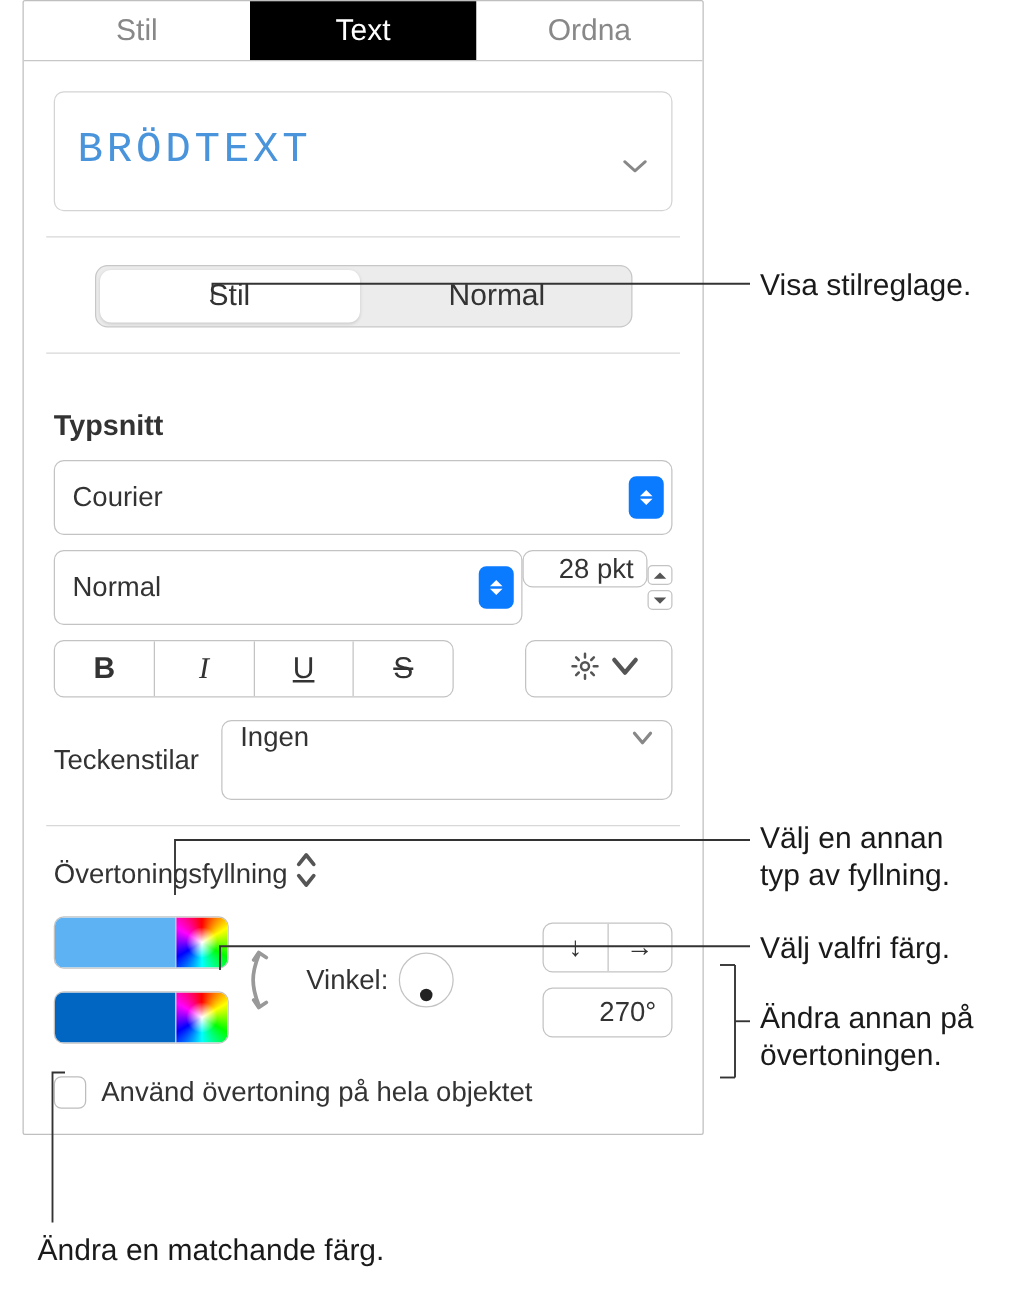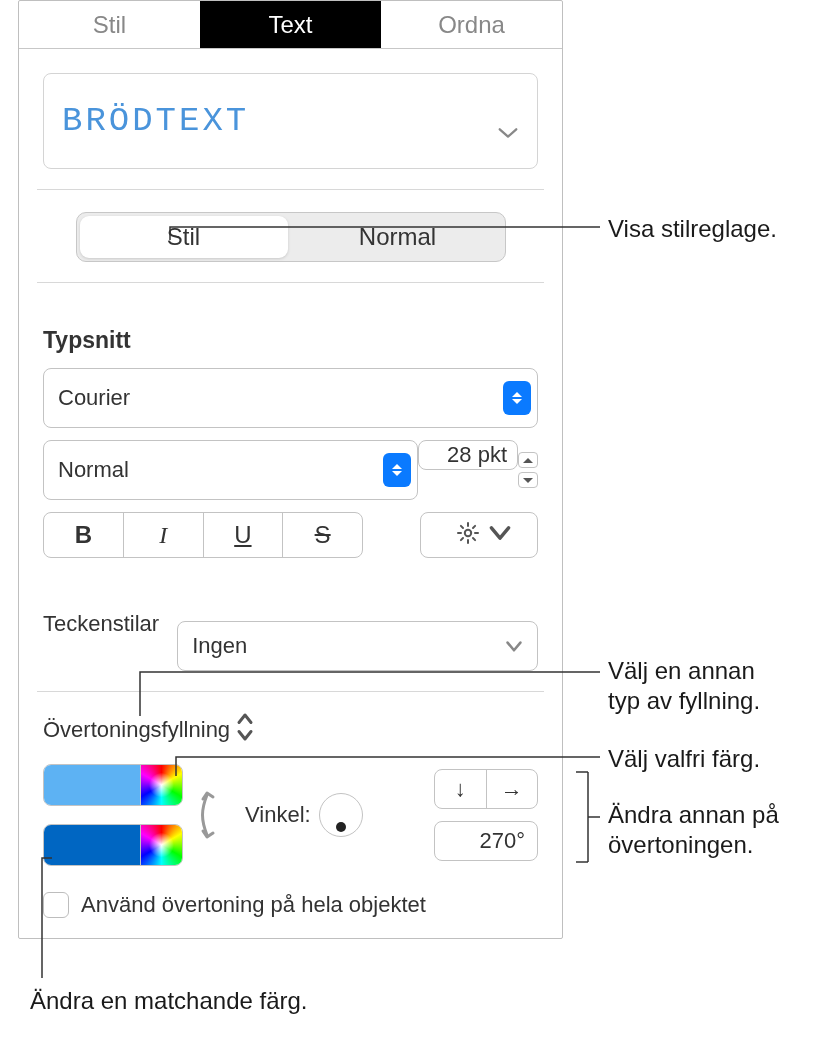--- a/index.html
+++ b/index.html
@@ -208,27 +208,26 @@
     display: flex;
     align-items: center;
     gap: 18px;
     margin-top: 18px;
   }
   .charstyle-row .lbl { font-size: 22px; }
   .charstyle-sel {
     flex: 1;
     border: 1.5px solid #c3c3c3;
     border-radius: 8px;
-    height: 50px;
-    display: flex;
-    align-items: center;
+    height: 64px;
+    display: flex;
+    align-items: flex-start;
     padding: 0 14px;
     font-size: 22px;
     cursor: pointer;
-    margin-top: 45px;
   }
   .charstyle-sel .chev { margin-left:auto; width:18px; }
   
   .fill-type-row {
     display: flex;
     align-items: center;
     gap: 6px;
     font-size: 22px;
     cursor: pointer;
     margin-top: 6px;

